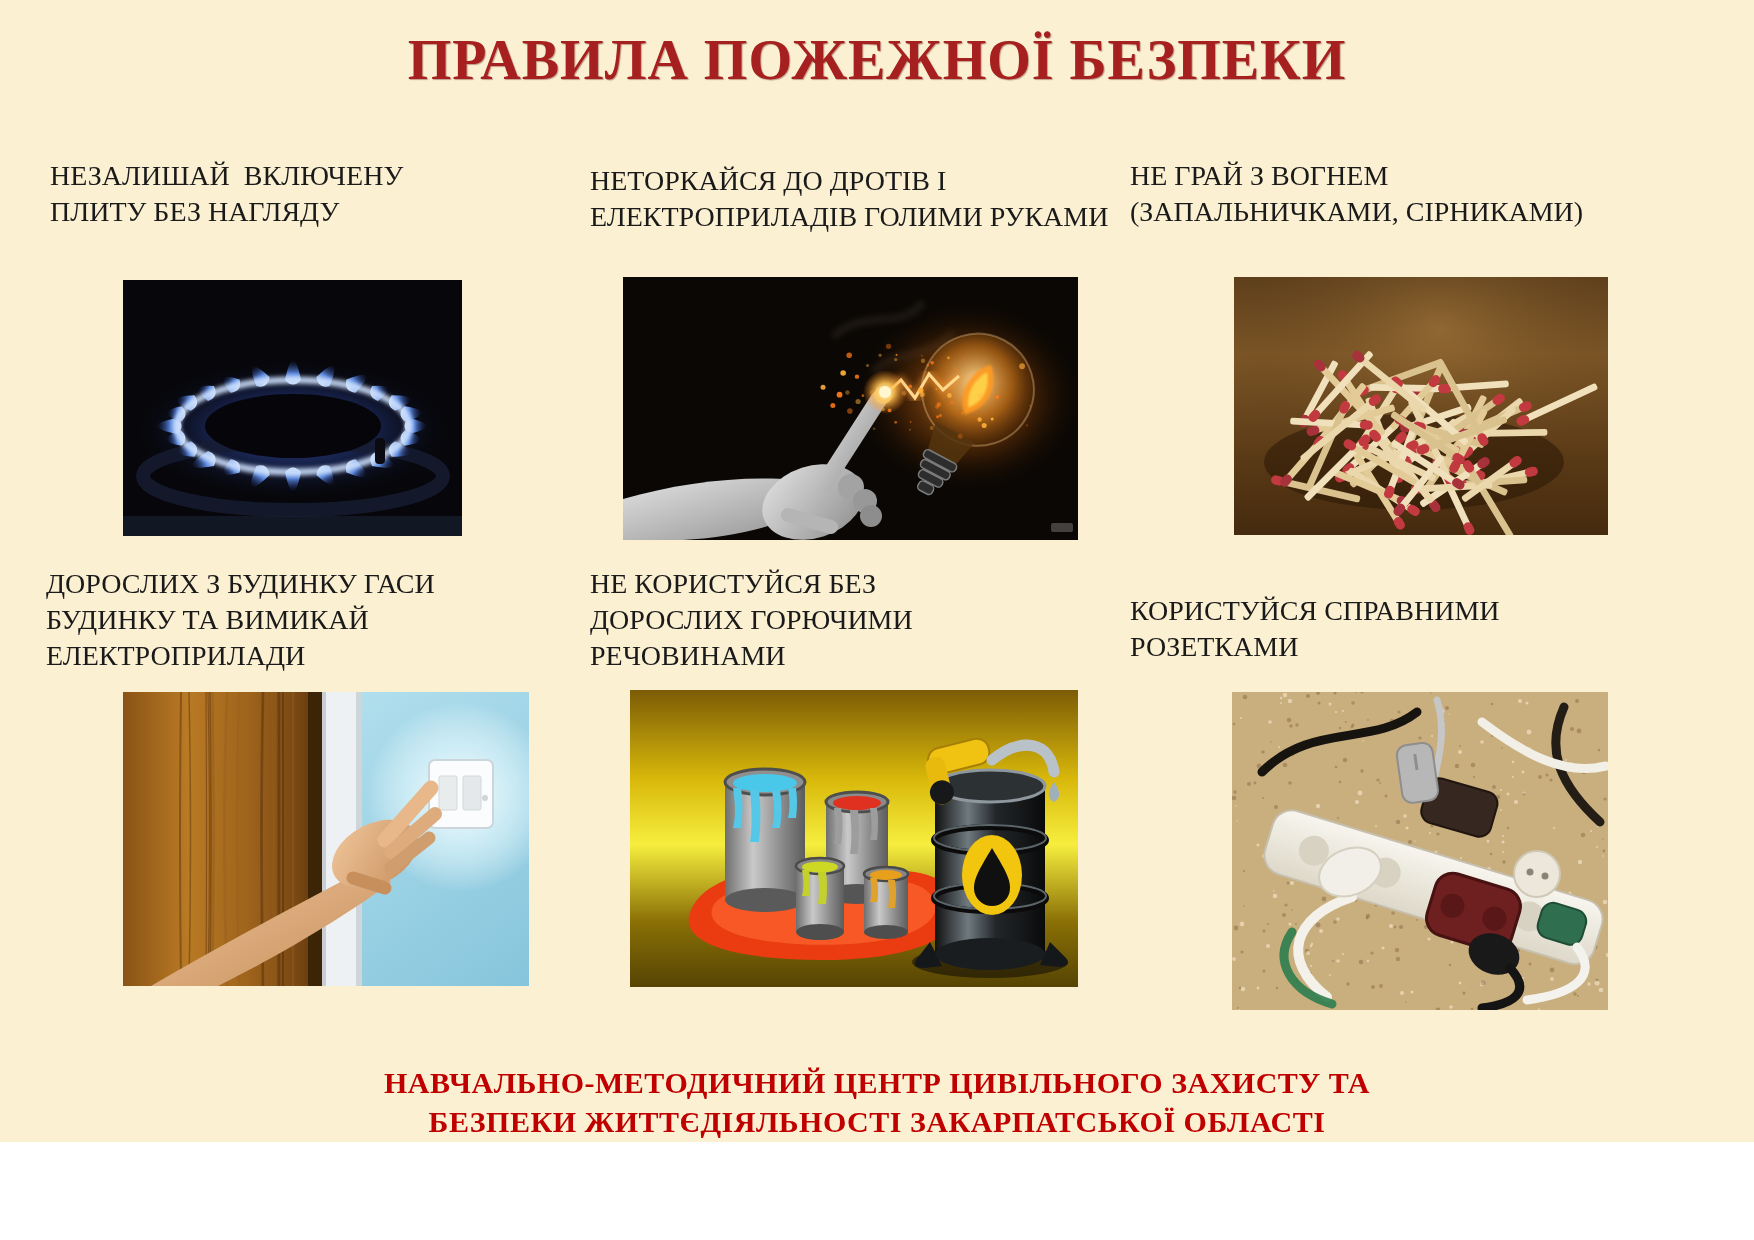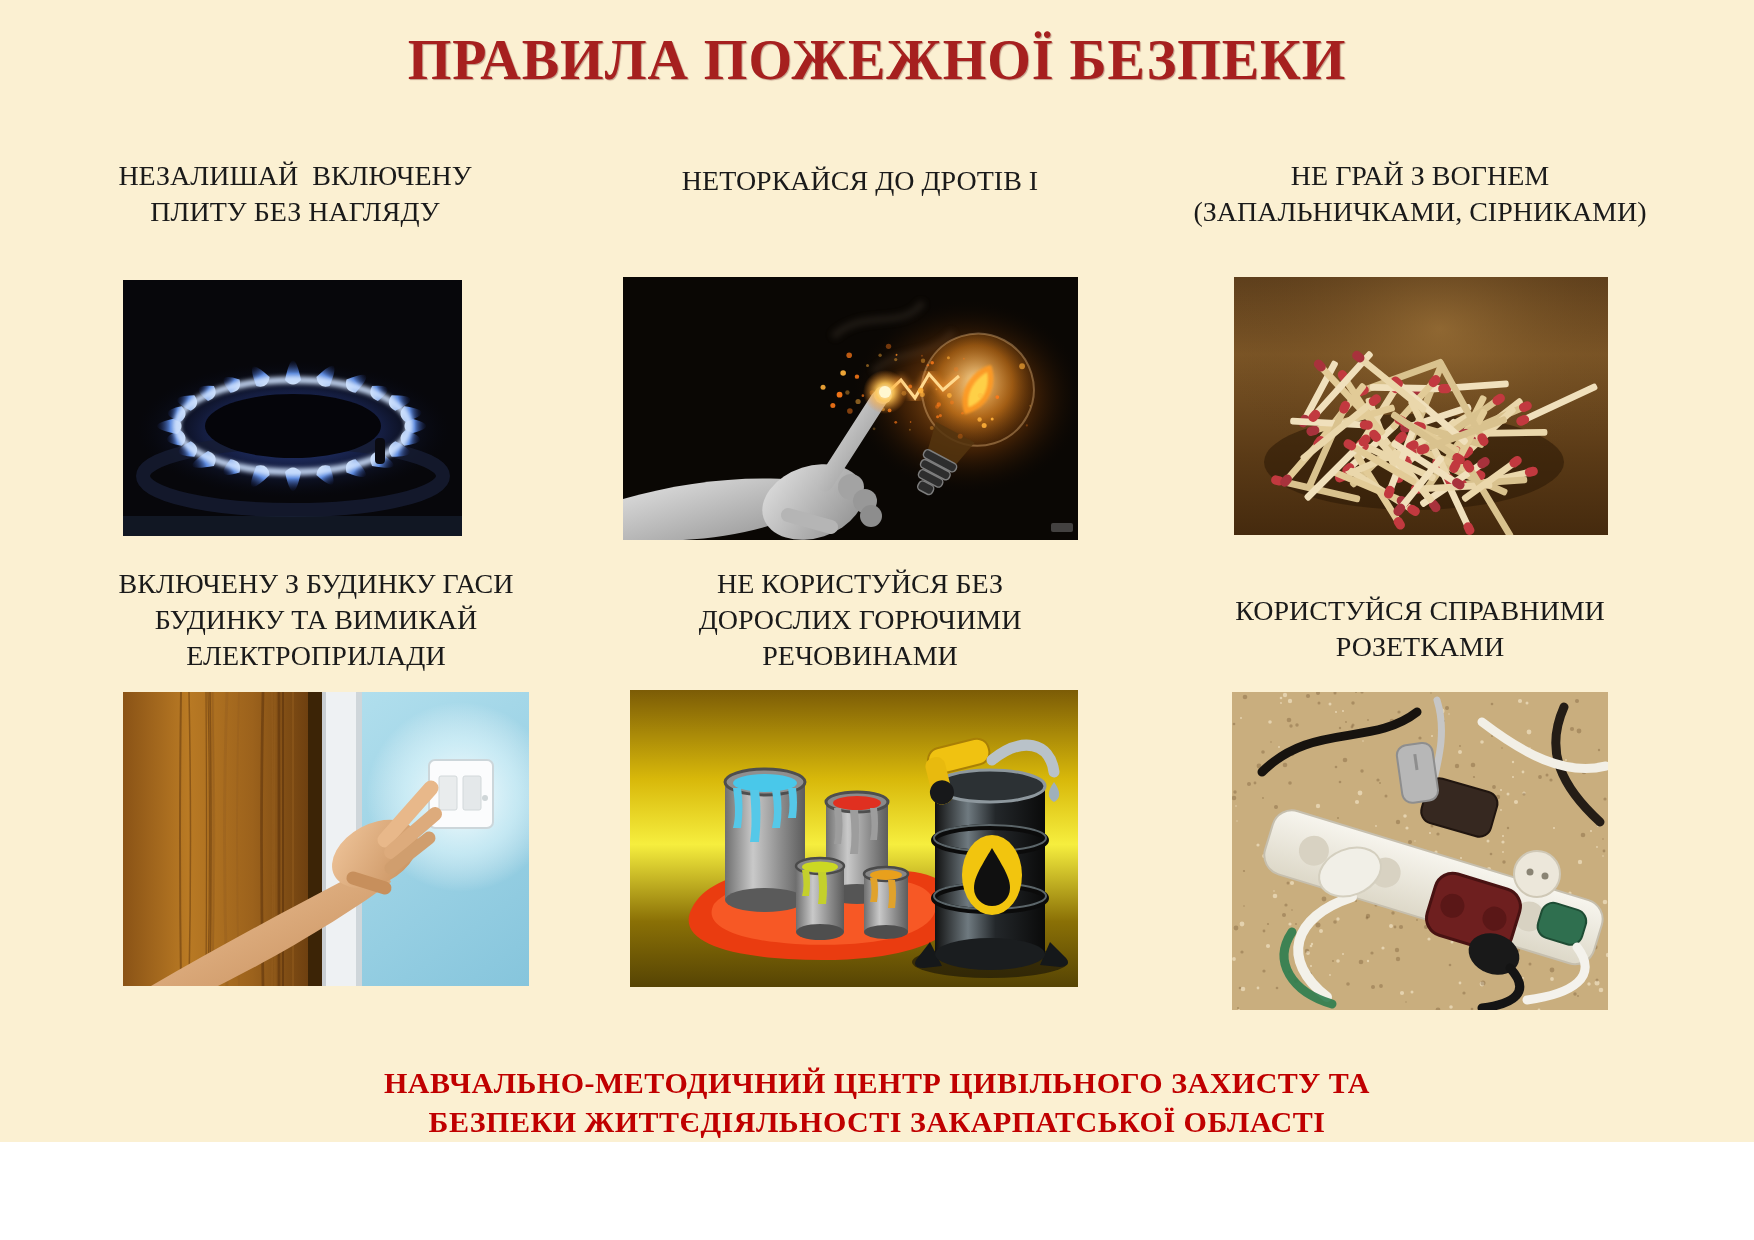--- a/index.html
+++ b/index.html
@@ -7,21 +7,21 @@
     position:relative; width:1754px; height:1142px; overflow:hidden;
     background:#FBF0D2;
     font-family:"Liberation Serif", serif;
   }
   .title{
     position:absolute; left:0; top:28px; width:100%;
     text-align:center; font-weight:bold; font-size:56px; letter-spacing:1px;
     color:#A6201F; text-shadow:1px 1px 1px rgba(90,0,0,.35);
   }
   .caption{
-    position:absolute; text-align:center; color:#1a1a1a;
+    position:absolute; text-align:left; color:#1a1a1a;
     font-size:28px; line-height:36px;
   }
   .caption .cap-line{white-space:pre;}
   .photo{
     position:absolute; overflow:hidden;
   }
   .photo svg{display:block;}
   .footer{
     position:absolute; left:0; top:1046px; width:100%;
     text-align:center; font-weight:bold; font-size:30px; line-height:39px;
@@ -48,27 +48,28 @@
 <div class="poster" style="background: rgb(251, 240, 210);">
 
   <div class="title" style="color: rgb(166, 32, 31);">ПРАВИЛА ПОЖЕЖНОЇ БЕЗПЕКИ</div>
 
   <div class="caption" id="cap1">
     <div class="cap-line">НЕЗАЛИШАЙ  ВКЛЮЧЕНУ</div>
     <div class="cap-line">ПЛИТУ БЕЗ НАГЛЯДУ</div>
   </div>
   <div class="caption" id="cap2">
     <div class="cap-line">НЕТОРКАЙСЯ ДО ДРОТІВ І</div>
+    <div class="cap-line">ЕЛЕКТРОПРИЛАДІВ ГОЛИМИ РУКАМИ</div>
   </div>
   <div class="caption" id="cap3">
     <div class="cap-line">НЕ ГРАЙ З ВОГНЕМ</div>
     <div class="cap-line">(ЗАПАЛЬНИЧКАМИ, СІРНИКАМИ)</div>
   </div>
   <div class="caption" id="cap4">
-    <div class="cap-line">ВКЛЮЧЕНУ З БУДИНКУ ГАСИ</div>
+    <div class="cap-line">ДОРОСЛИХ З БУДИНКУ ГАСИ</div>
     <div class="cap-line">БУДИНКУ ТА ВИМИКАЙ</div>
     <div class="cap-line">ЕЛЕКТРОПРИЛАДИ</div>
   </div>
   <div class="caption" id="cap5">
     <div class="cap-line">НЕ КОРИСТУЙСЯ БЕЗ</div>
     <div class="cap-line">ДОРОСЛИХ ГОРЮЧИМИ</div>
     <div class="cap-line">РЕЧОВИНАМИ</div>
   </div>
   <div class="caption" id="cap6">
     <div class="cap-line">КОРИСТУЙСЯ СПРАВНИМИ</div>

